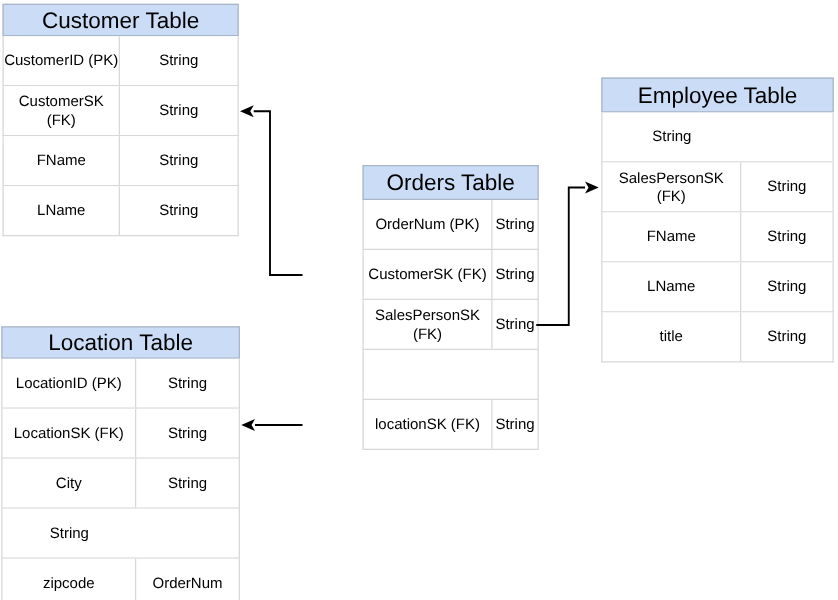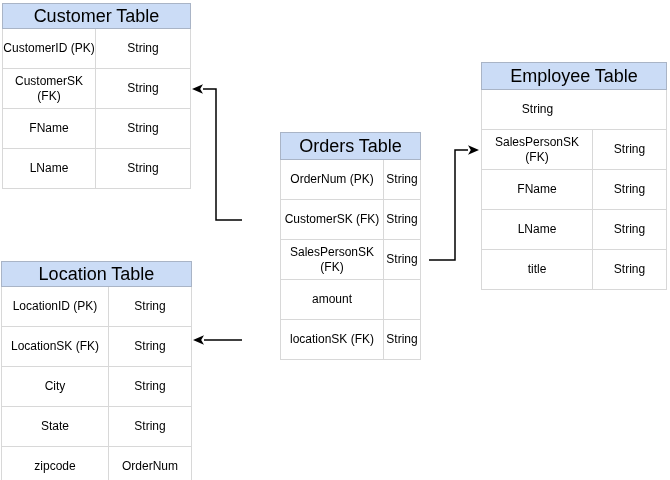--- a/index.html
+++ b/index.html
@@ -32,21 +32,21 @@
     display:flex;align-items:center;justify-content:center;
     text-align:center;font-size:12px;line-height:1.25;
     white-space:pre-line;color:var(--text);
     overflow:hidden;
   }
   .cell.field{border-right:1px solid var(--cell-border);text-align:center;}
   
   .customer{left:2px;top:3px;width:189px;}
   .customer .thead{height:26px;}
   .customer .trow{grid-template-columns:93px 1fr;}
-  .orders{left:234px;top:132px;width:187px;padding-left:46px;}
+  .orders{left:244px;top:132px;width:187px;padding-left:46px;}
   .orders .thead{height:28px;}
   .orders .trow{grid-template-columns:103px 1fr;}
   .employee{left:481px;top:62px;width:186px;}
   .employee .thead{height:28px;}
   .employee .trow{grid-template-columns:111px 1fr;}
   .location{left:1px;top:261px;width:191px;}
   .location .thead{height:26px;}
   .location .trow{grid-template-columns:107px 1fr;height:40px;}
   svg.overlay{position:absolute;inset:0;pointer-events:none;}
   .connector{fill:none;stroke:var(--connector);stroke-width:1.5;}
@@ -87,21 +87,20 @@
     <div class="trow">
       <div class="cell field">CustomerSK (FK)</div>
       <div class="cell type">String</div>
     </div>
     <div class="trow">
       <div class="cell field">SalesPersonSK
 (FK)</div>
       <div class="cell type">String</div>
     </div>
     <div class="trow">
-      <div class="cell field">amount</div>
     </div>
     <div class="trow">
       <div class="cell field">locationSK (FK)</div>
       <div class="cell type">String</div>
     </div>
   </div>
 
   <div class="table employee">
     <div class="thead">Employee Table</div>
     <div class="trow">
@@ -134,21 +133,20 @@
     </div>
     <div class="trow">
       <div class="cell field">LocationSK (FK)</div>
       <div class="cell type">String</div>
     </div>
     <div class="trow">
       <div class="cell field">City</div>
       <div class="cell type">String</div>
     </div>
     <div class="trow">
-      <div class="cell field">State</div>
       <div class="cell type">String</div>
     </div>
     <div class="trow">
       <div class="cell field">zipcode</div>
       <div class="cell type">OrderNum</div>
     </div>
   </div>
 
   <svg class="overlay" width="670" height="480" viewBox="0 0 670 480">
     <g>

